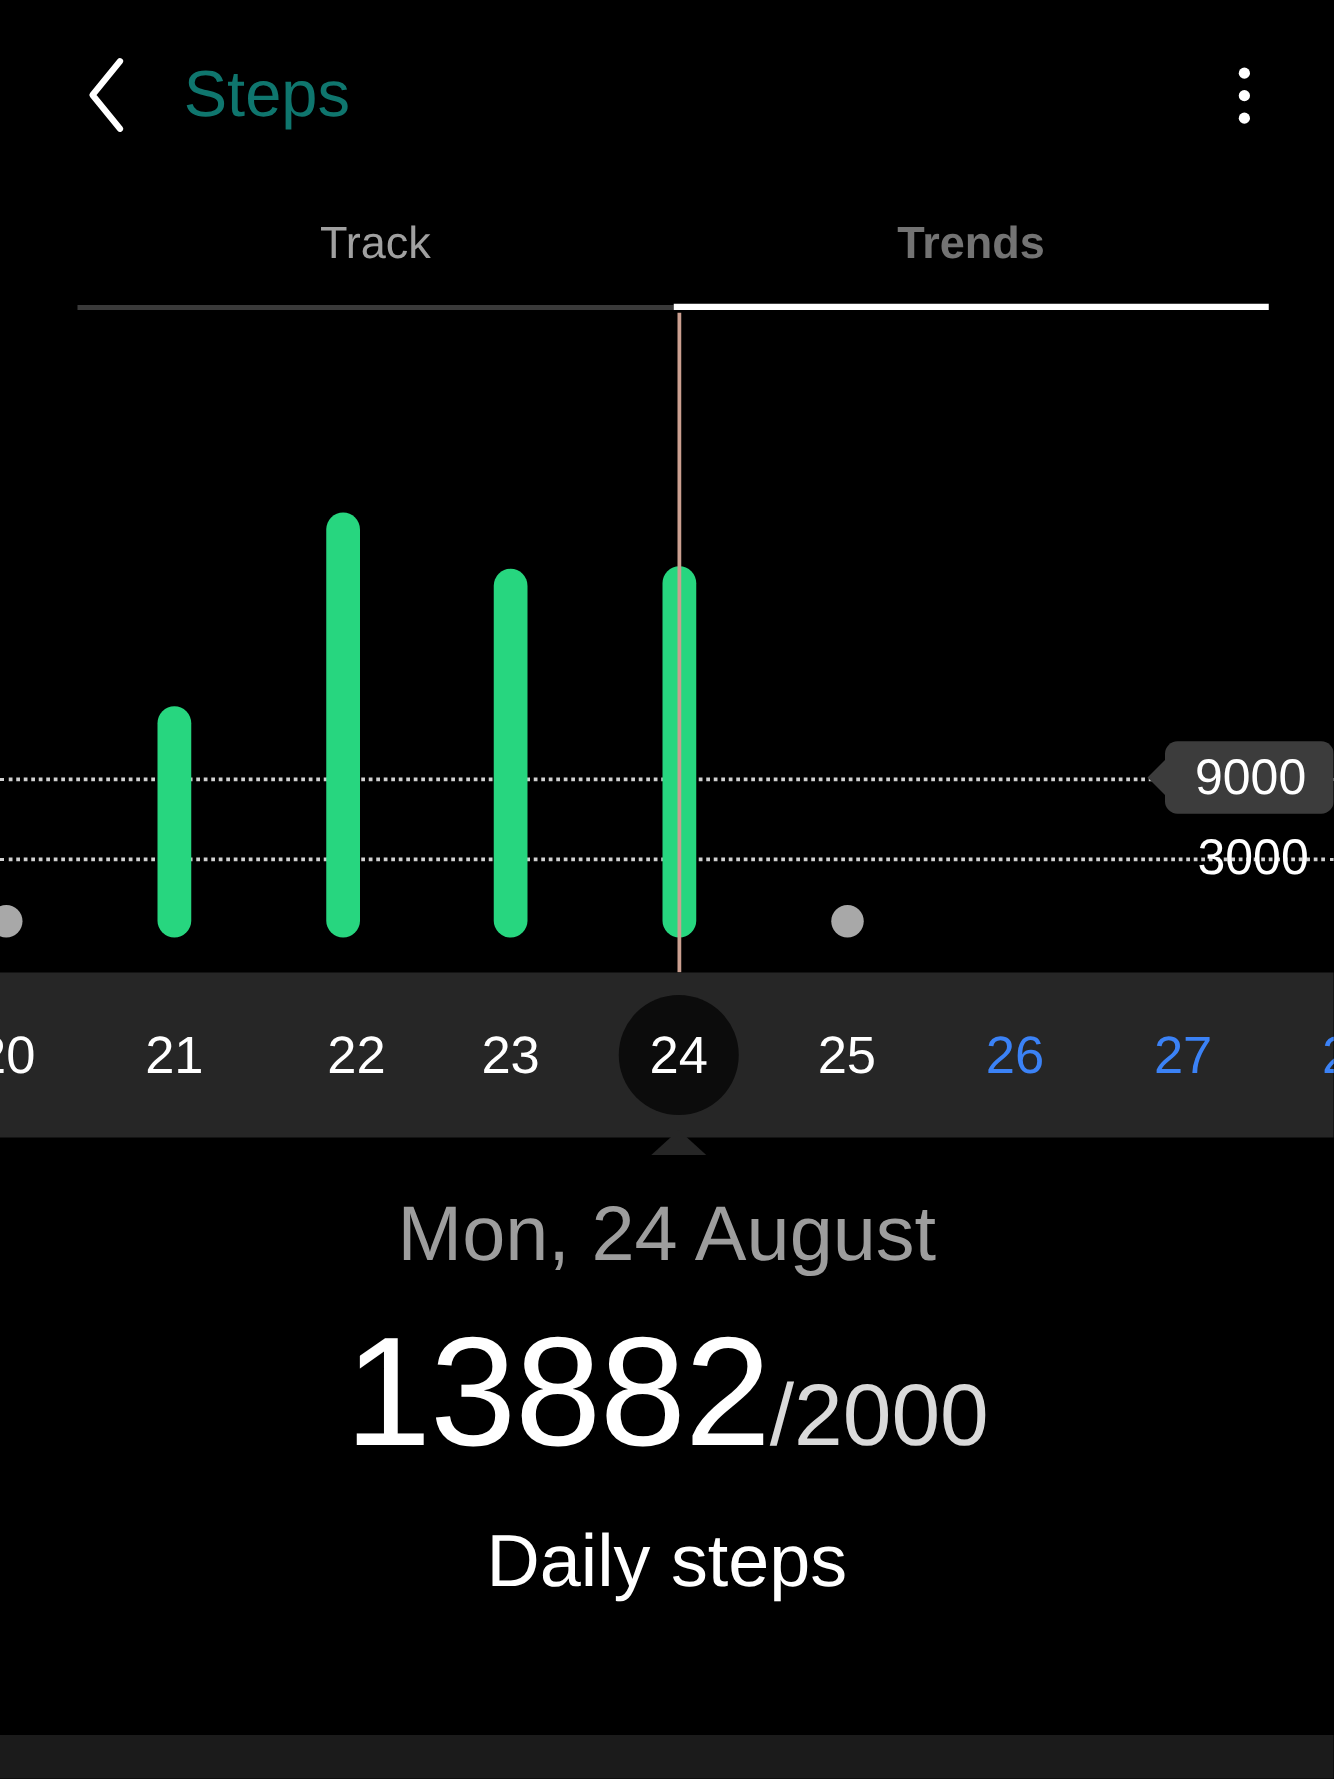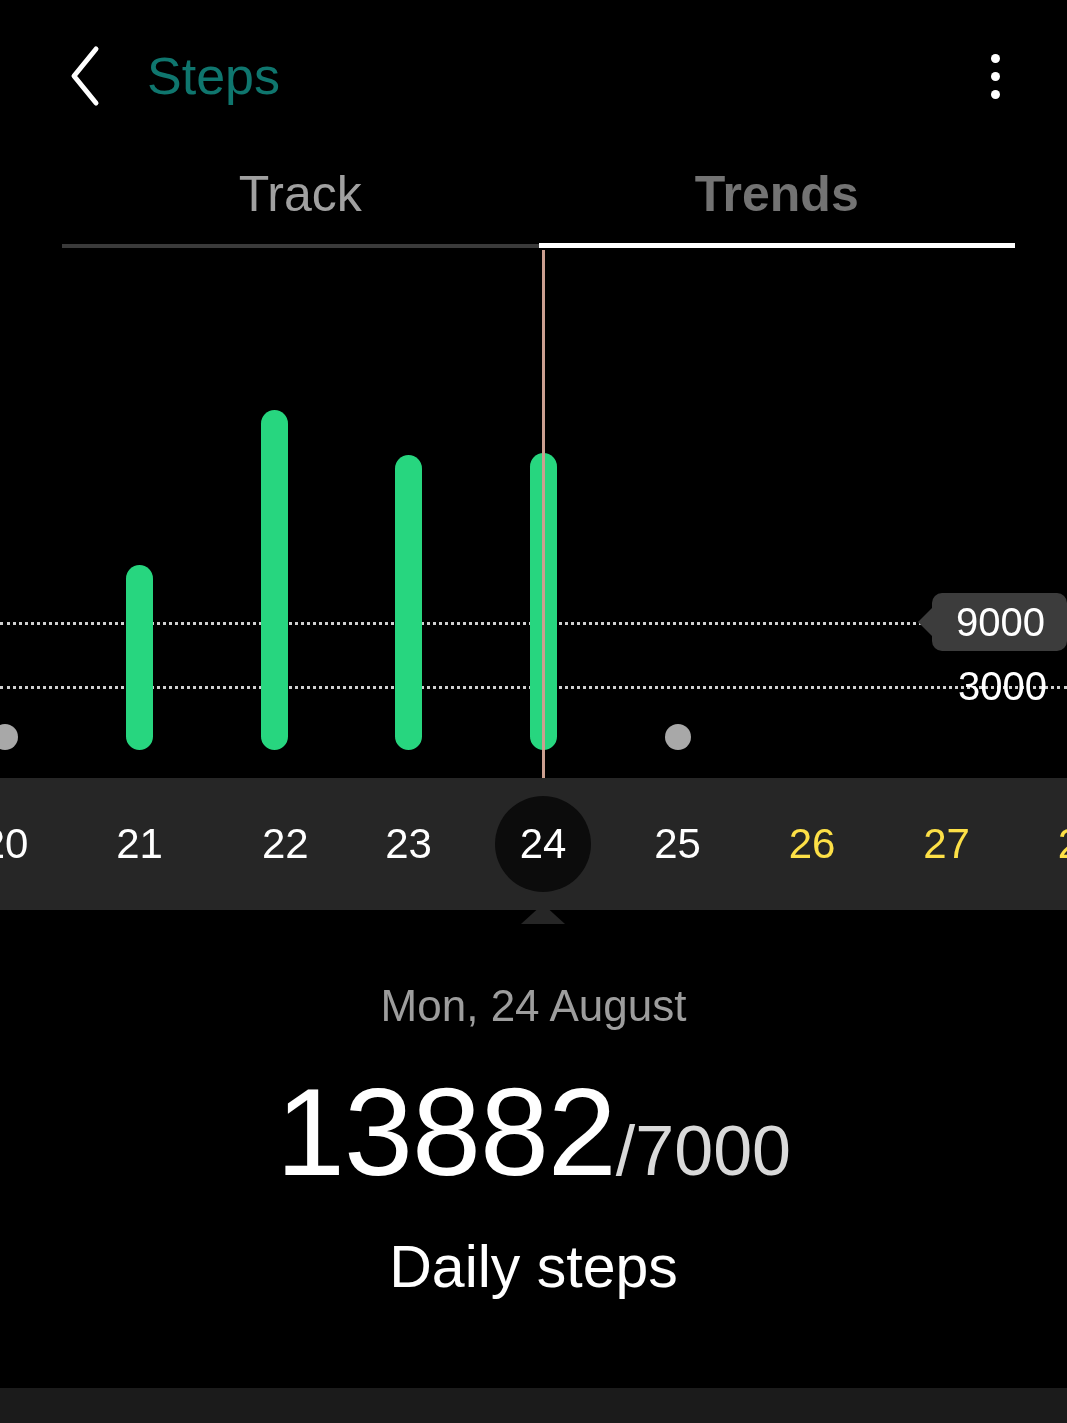--- a/index.html
+++ b/index.html
@@ -62,21 +62,21 @@
     display: flex;
   }
   .tab {
     flex: 1 1 0;
     position: relative;
     display: flex;
     align-items: flex-start;
     justify-content: center;
   }
   .tab-label {
-    font-size: 50px;
+    font-size: 36px;
     line-height: 52px;
     white-space: nowrap;
   }
   .tab.inactive .tab-label { color: #a0a0a0; font-weight: 400; }
   .tab.active .tab-label { color: #737373; font-weight: 700; }
   .tab .tab-underline {
     position: absolute;
     left: 0; bottom: 0;
     width: 100%; height: 4px;
   }
@@ -185,21 +185,21 @@
     justify-content: center;
   }
   .date-num {
     font-size: 42px;
     line-height: 50px;
     color: #ffffff;
     position: relative;
     z-index: 2;
     white-space: nowrap;
   }
-  .date-cell.dimmed .date-num { color: #fde047; }
+  .date-cell.dimmed .date-num { color: #3b82f6; }
   .date-cell.selected .sel-circle {
     position: absolute;
     left: 50%; top: 50%;
     transform: translate(-50%, -50%);
     width: 96px; height: 96px;
     border-radius: 50%;
     background: #0c0c0c;
     z-index: 1;
   }
   #strip-pointer {
@@ -212,24 +212,24 @@
   }
 
   
   #summary {
     position: absolute;
     left: 0; top: 925px;
     width: 1067px;
     text-align: center;
   }
   #summary-date {
-    font-size: 44px;
+    font-size: 62px;
     line-height: 62px;
     color: #9d9d9d;
-    margin-top: 50px;
+    margin-top: 32px;
   }
   #summary-value-row {
     margin-top: 30px;
     display: flex;
     align-items: baseline;
     justify-content: center;
   }
   #summary-value {
     font-size: 124px;
     line-height: 130px;
@@ -345,18 +345,18 @@
     <div class="date-cell dimmed" style="left: 1013.75px; width: 134.5px;">
       <span class="date-num">28</span>
     </div>
   </div>
 <div id="strip-pointer" style="left: 521px;"></div>
 
 <div id="summary">
   <div id="summary-date">Mon, 24 August</div>
   <div id="summary-value-row">
     <span id="summary-value">13882</span>
-    <span id="summary-goal">/7000</span>
+    <span id="summary-goal">/2000</span>
   </div>
   <div id="summary-caption">Daily steps</div>
 </div>
 
 <div id="bottom-bar"></div>
 
 </body></html>

